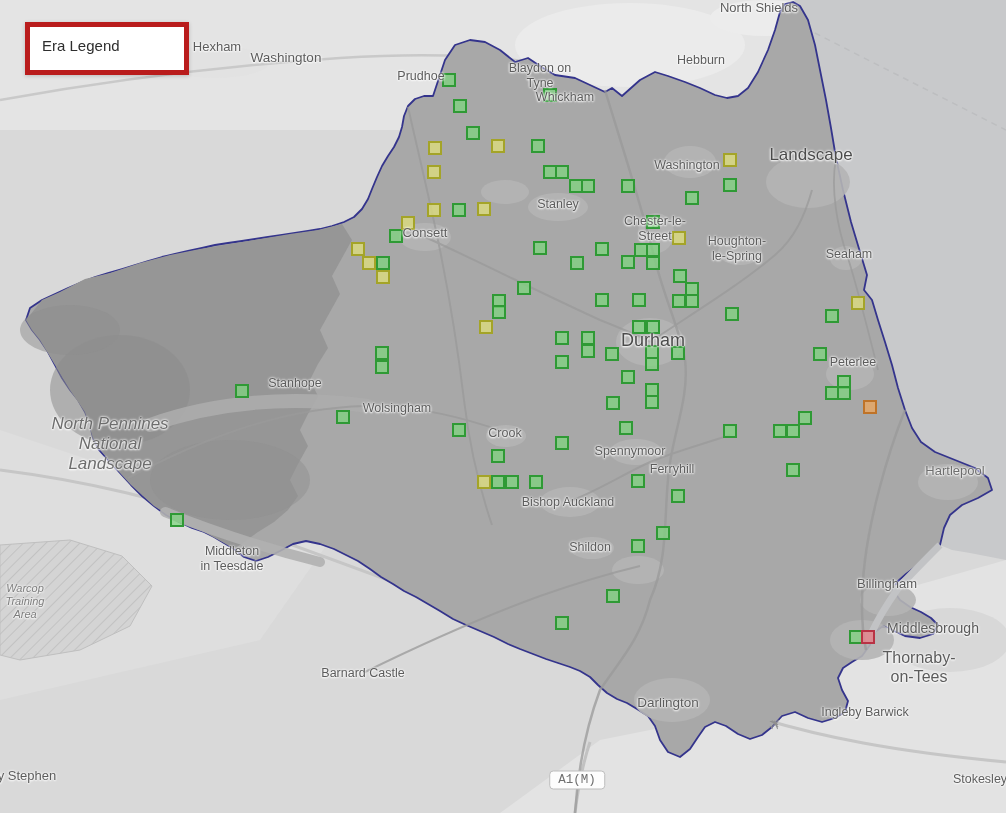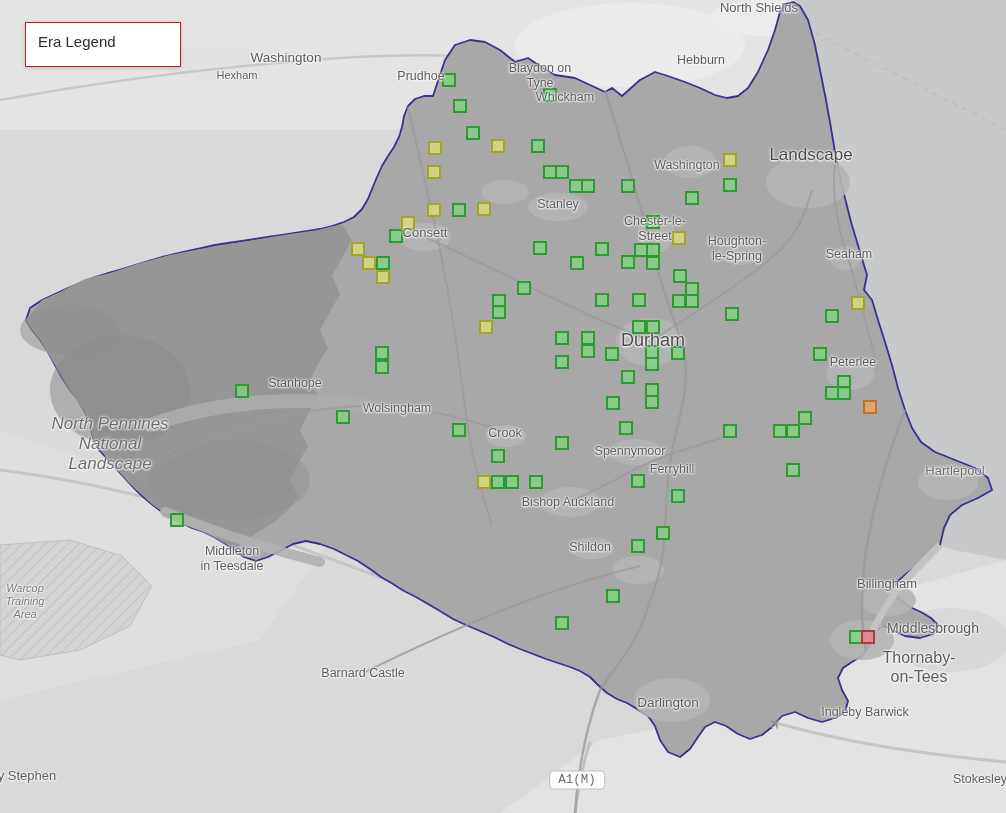--- a/index.html
+++ b/index.html
@@ -15,21 +15,21 @@
     position:absolute;transform:translate(-50%,-50%);
     color:#5c5c5c;text-align:center;line-height:1.18;white-space:nowrap;
     text-shadow:0 0 2px #fff,0 0 3px #fff,0 1px 2px rgba(255,255,255,.9);
   }
   .marker{
     position:absolute;width:14px;height:14px;box-sizing:border-box;
     transform:translate(-50%,-50%);border:2px solid #000;
   }
   .legend{
     position:absolute;left:25px;top:22px;z-index:10;width:130px;
-    background:#ffffff;border:1px solid #b91c1c;box-shadow:0 1px 4px rgba(0,0,0,.18);
+    background:#ffffff;border:5px solid #b91c1c;box-shadow:0 1px 4px rgba(0,0,0,.18);
     padding:10px 12px 8px 12px;
   }
   .legend-title{font-size:15px;color:#2e2e2e;margin-bottom:8px;}
   .legend-item{display:flex;align-items:center;margin:0 0 9px 0;}
   .legend-item:last-child{margin-bottom:2px;}
   .swatch{width:15px;height:15px;box-sizing:border-box;border:2px solid #888;margin-right:9px;flex:0 0 auto;}
   .legend-label{font-size:14.5px;color:#2e2e2e;}
   .road-badge{
     position:absolute;transform:translate(-50%,-50%);z-index:3;
     background:#fdfdfd;border:1.5px solid #bdbdbd;border-radius:4px;
@@ -212,21 +212,21 @@
       <div class="marker" style="left: 858px; top: 303px; width: 14px; height: 14px; background: rgba(226, 226, 120, 0.72); border-color: rgb(164, 164, 40);"></div>
       <div class="marker" style="left: 486px; top: 327px; width: 14px; height: 14px; background: rgba(226, 226, 120, 0.72); border-color: rgb(164, 164, 40);"></div>
       <div class="marker" style="left: 484px; top: 482px; width: 14px; height: 14px; background: rgba(226, 226, 120, 0.72); border-color: rgb(164, 164, 40);"></div>
       <div class="marker" style="left: 870px; top: 407px; width: 14px; height: 14px; background: rgba(233, 166, 98, 0.8); border-color: rgb(191, 115, 40);"></div>
       <div class="marker" style="left: 868px; top: 637px; width: 14px; height: 14px; background: rgba(231, 130, 139, 0.8); border-color: rgb(185, 51, 69);"></div>
     </div>
   <div id="labels-layer">
       <div class="map-label" style="left: 759px; top: 8px; font-size: 13px;">
         <div>North Shields</div>
       </div>
-      <div class="map-label" style="left: 217px; top: 75px; font-size: 11px; margin-left: 20px;">
+      <div class="map-label" style="left: 217px; top: 47px; font-size: 13px;">
         <div>Hexham</div>
       </div>
       <div class="map-label" style="left: 286px; top: 58px; font-size: 13.5px;">
         <div>Washington</div>
       </div>
       <div class="map-label" style="left: 421px; top: 76px; font-size: 12.5px;">
         <div>Prudhoe</div>
       </div>
       <div class="map-label" style="left: 540px; top: 76px; font-size: 12.5px;">
         <div>Blaydon on</div>

